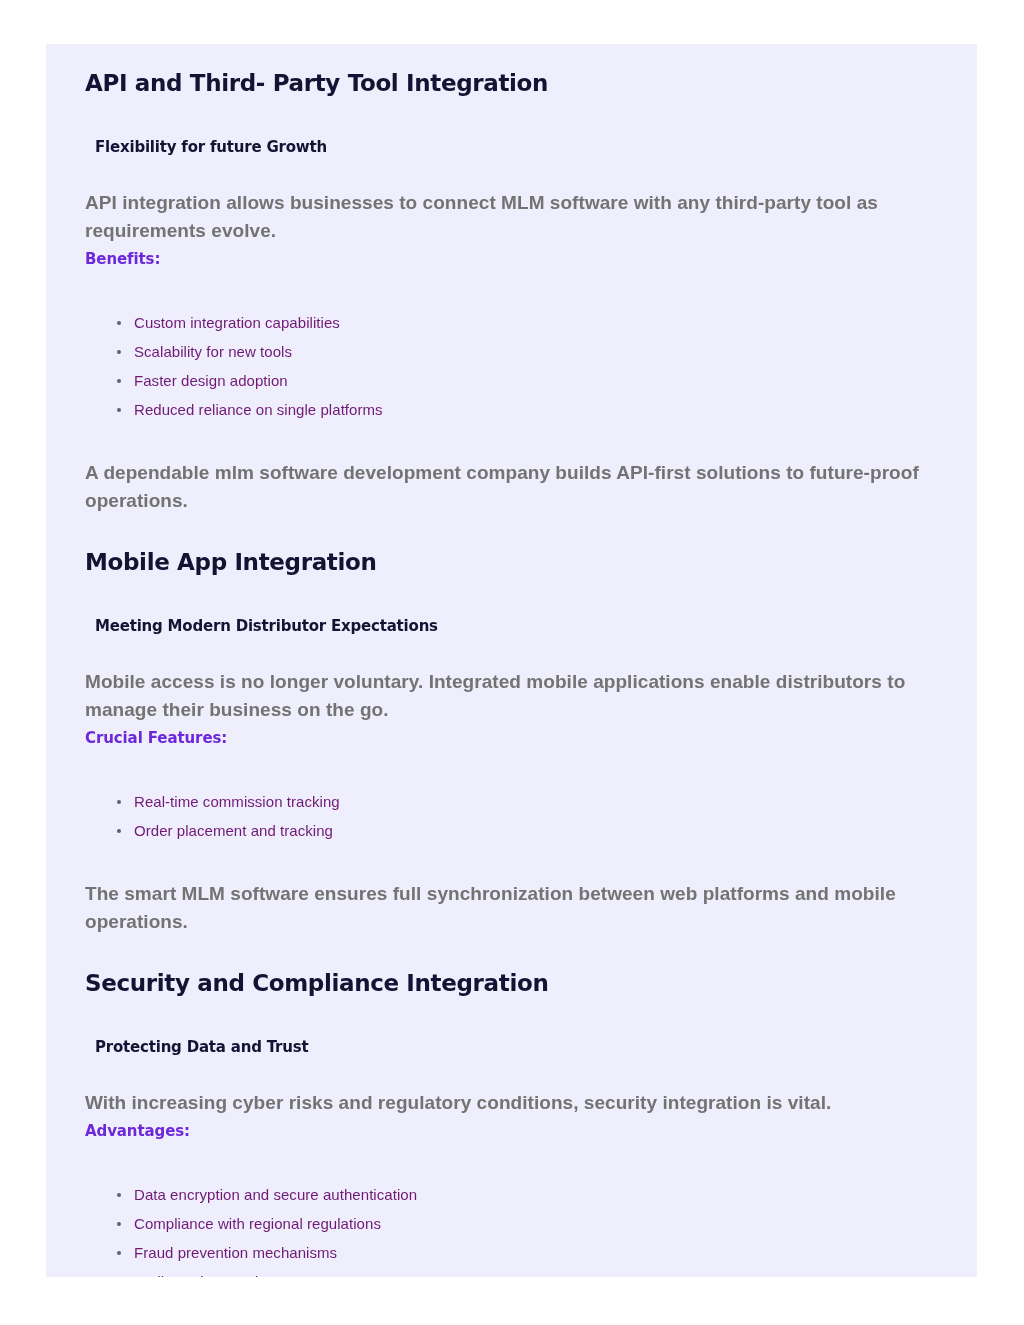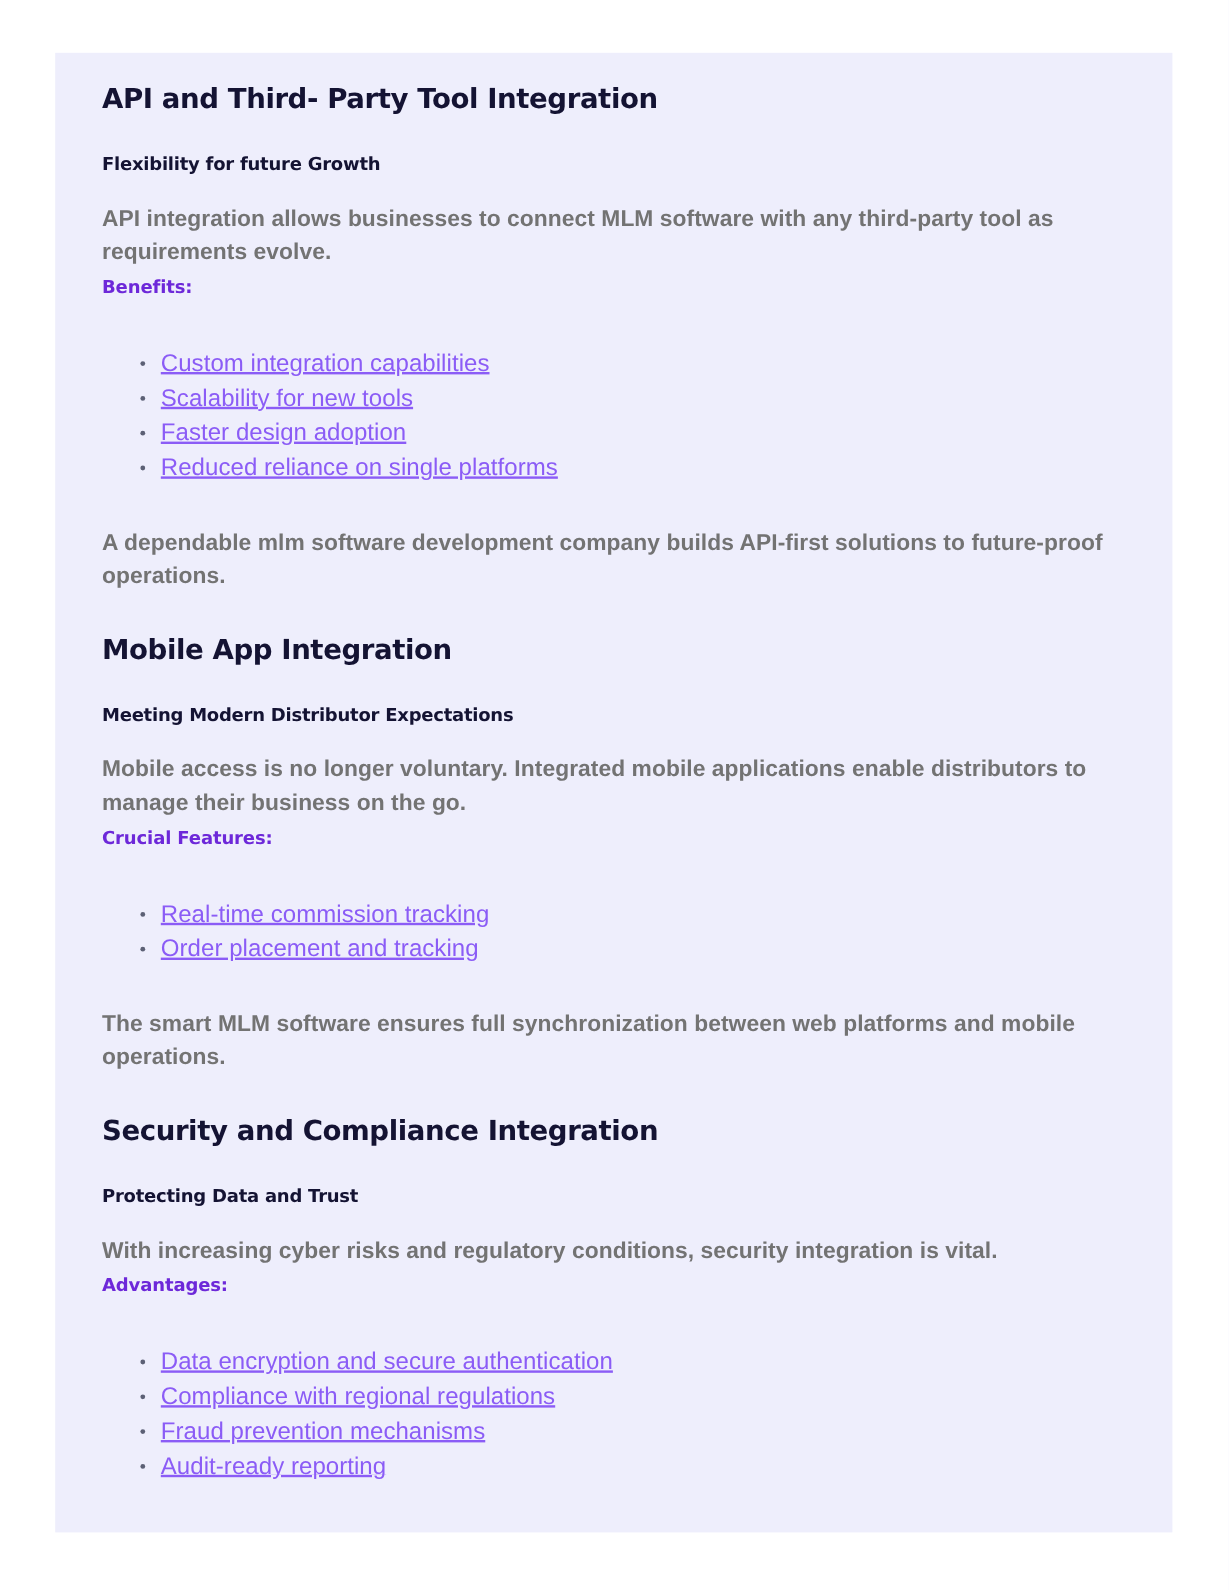--- a/index.html
+++ b/index.html
@@ -41,21 +41,21 @@
     padding: 0;
     line-height: 1.2;
   }
 
   h3.sub-title {
     font-family: "DejaVu Sans", sans-serif;
     font-size: 15px;
     font-weight: bold;
     color: #141333;
     letter-spacing: -0.2px;
-    margin: 0;
+    margin: 10px;
     padding: 0;
     line-height: 1.3;
   }
 
   p.body-text {
     font-family: "Liberation Sans", sans-serif;
     font-size: 19px;
     font-weight: bold;
     color: #737373;
     margin: 0;
@@ -76,27 +76,26 @@
   }
 
   ul.feature-list {
     list-style: none;
     margin: 0;
     padding: 0;
   }
   ul.feature-list li {
     position: relative;
     font-family: "Liberation Sans", sans-serif;
-    font-size: 20px;
-    color: #8b5cf6;
+    font-size: 15px;
+    color: #701a75;
     line-height: 20px;
     padding-left: 49px;
     margin: 0 0 9px 0;
     letter-spacing: 0.05px;
-    text-decoration: underline;
   }
   ul.feature-list li:last-child { margin-bottom: 0; }
   ul.feature-list li .dot {
     position: absolute;
     left: 32px;
     top: 8px;
     width: 4px;
     height: 4px;
     border-radius: 50%;
     background: #5c6075;

